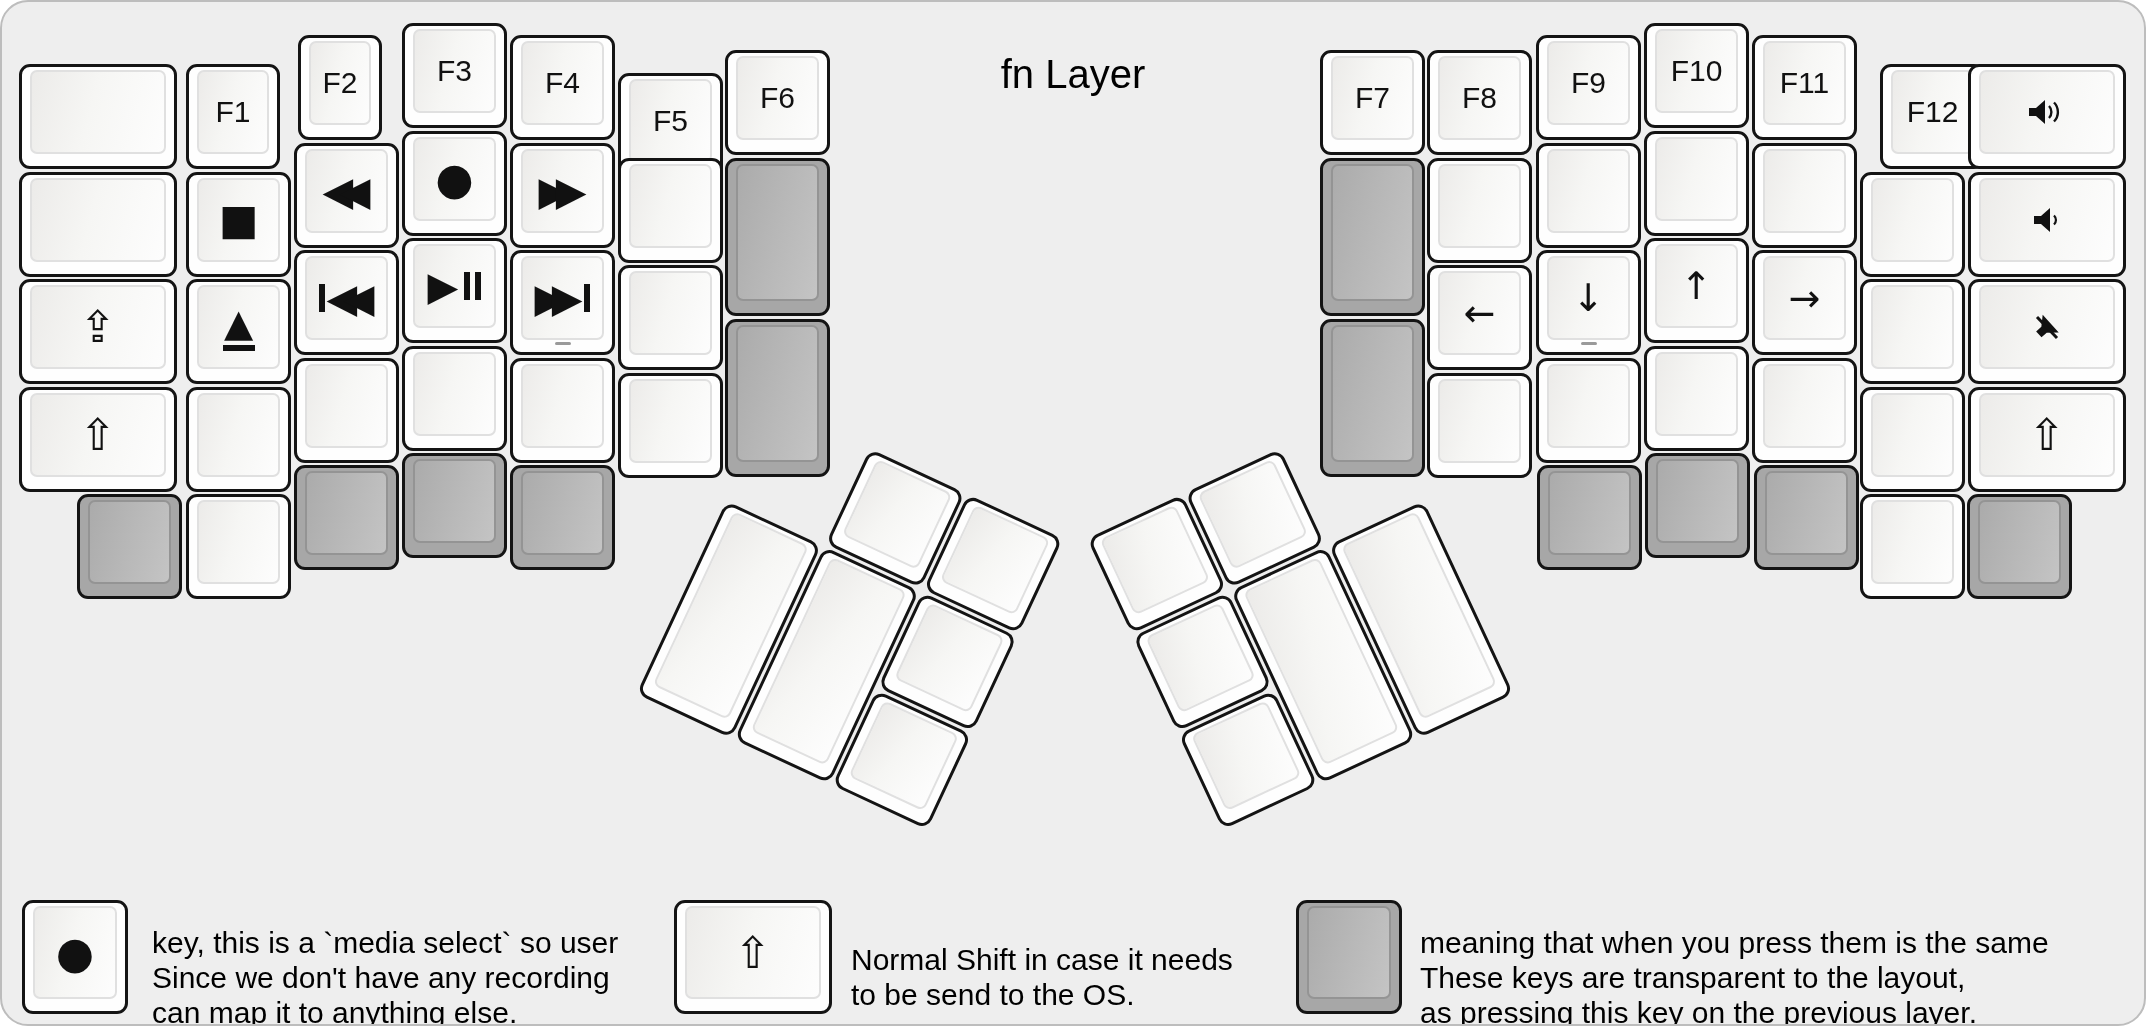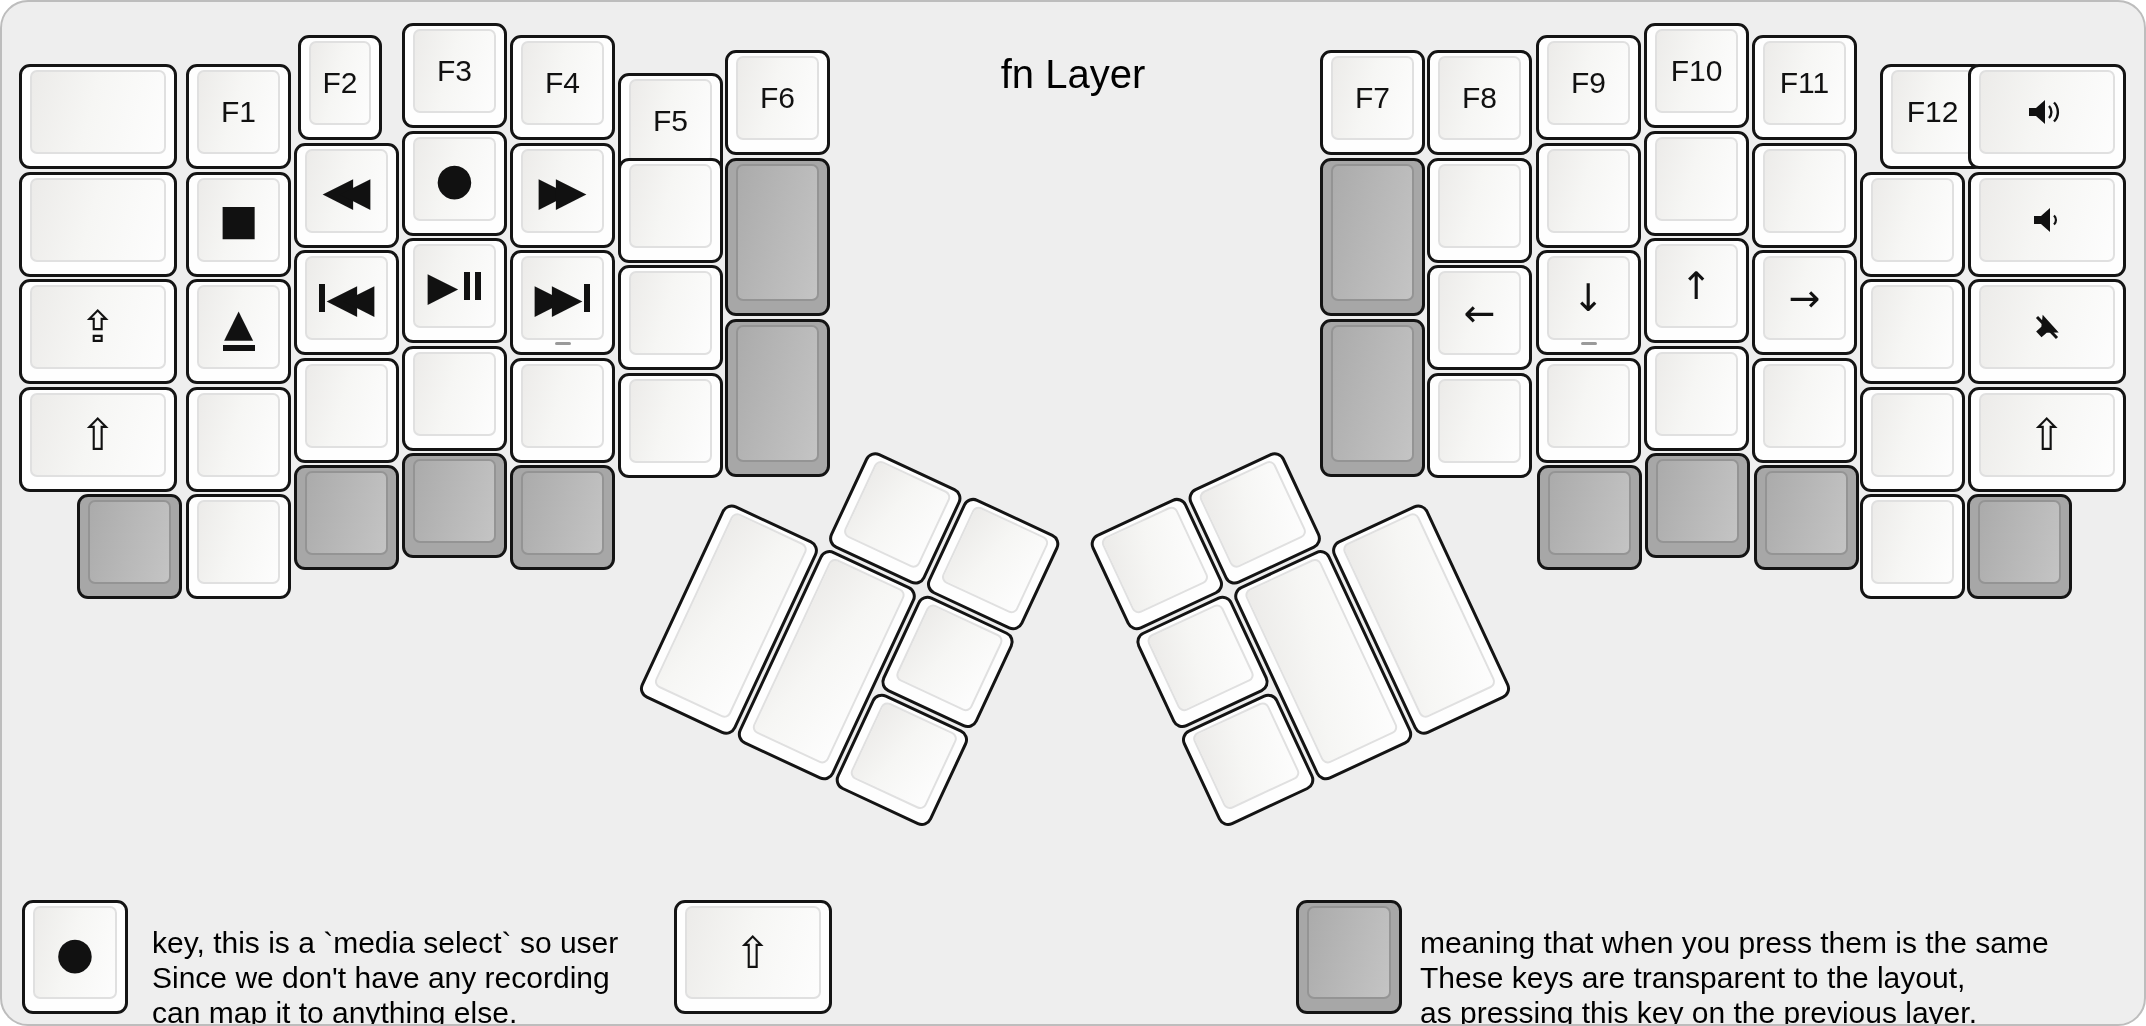--- a/index.html
+++ b/index.html
@@ -59,21 +59,21 @@
       <div class="key" style="left: 17px; top: 277px; width: 158px; height: 105px;">
         <div class="keytop">
           <span class="gicon sym s44">⇪</span>
         </div>
       </div>
       <div class="key" style="left: 17px; top: 385px; width: 158px; height: 105px;">
         <div class="keytop">
           <span class="gicon sym s44">⇧</span>
         </div>
       </div>
-      <div class="key" style="left: 184px; top: 62px; width: 105px; height: 105px; text-align: right;">
+      <div class="key" style="left: 184px; top: 62px; width: 94px; height: 105px; text-align: right;">
         <div class="keytop">
           <span class="klabel">F1</span>
         </div>
       </div>
       <div class="key" style="left: 184px; top: 170px; width: 105px; height: 105px;">
         <div class="keytop">
           <span class="gicon sym s42">■</span>
         </div>
       </div>
       <div class="key" style="left: 184px; top: 277px; width: 105px; height: 105px;">
@@ -393,19 +393,23 @@
       </div>
       <div class="key gray" style="left: 1294px; top: 898px; width: 106px; height: 114px;">
         <div class="keytop"></div>
       </div>
     </div>
 
   <div class="legend-text" id="legend-text-0" style="left: 150px; top: 923px;">
     <div>key, this is a `media select` so user</div>
     <div>Since we don't have any recording</div>
     <div>can map it to anything else.</div>
+  </div>
+  <div class="legend-text" id="legend-text-1" style="left: 849px; top: 940px;">
+    <div>Normal Shift in case it needs</div>
+    <div>to be send to the OS.</div>
   </div>
   <div class="legend-text" id="legend-text-2" style="left: 1418px; top: 923px;">
     <div>meaning that when you press them is the same</div>
     <div>These keys are transparent to the layout,</div>
     <div>as pressing this key on the previous layer.</div>
   </div>
 </div>
 
 </body></html>

